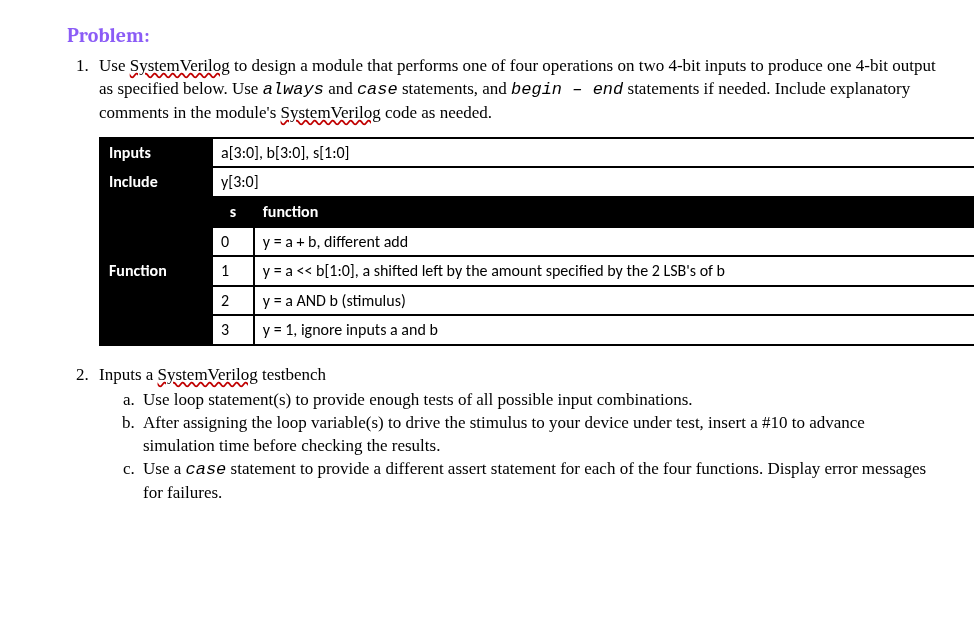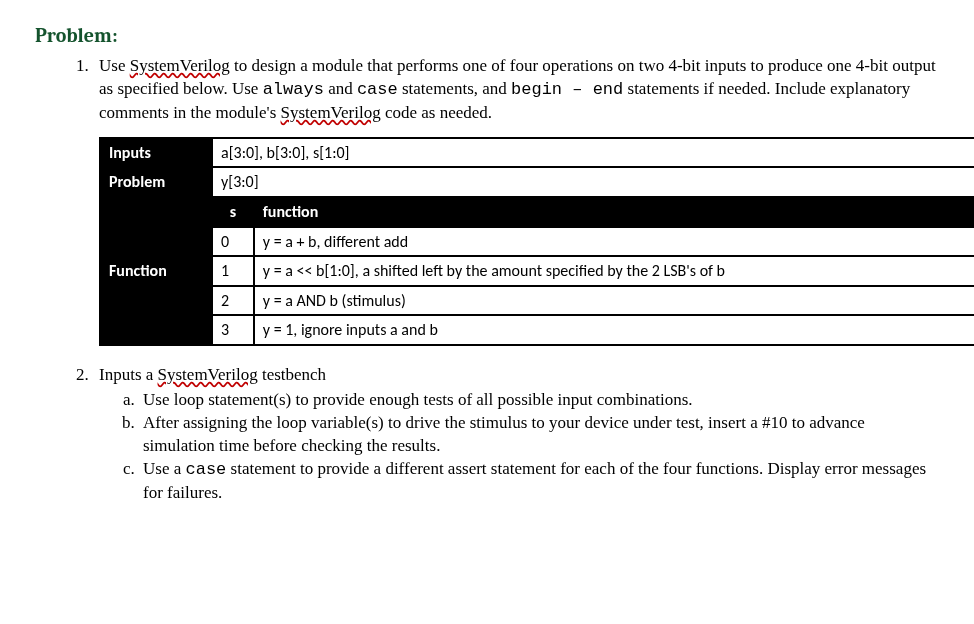--- a/index.html
+++ b/index.html
@@ -7,25 +7,26 @@
       font-size: 17px;
       line-height: 1.35;
       margin: 0;
       padding: 22px 35px;
       width: 974px;
       box-sizing: border-box;
       color: #000;
       background: #fff;
     }
     .heading {
-      color: #14532d;
+      color: #8b5cf6;
       font-family: Cambria, Georgia, serif;
       font-size: 20px;
       font-weight: bold;
       margin-bottom: 6px;
+      margin-left: 32px;
     }
     .items {
       margin: 0;
       padding-left: 58px;
     }
     .items > li {
       padding-left: 6px;
       margin-bottom: 10px;
     }
     .sublist {
@@ -39,20 +40,21 @@
     .squiggly {
       text-decoration: underline;
       text-decoration-style: wavy;
       text-decoration-color: #c00000;
     }
     .underline {
       text-decoration-color: #c00000;
     }
     .mono {
       font-family: "Courier New", Courier, monospace;
+      font-style: italic;
     }
     .spec-table {
       border-collapse: collapse;
       margin-top: 12px;
       width: 924px;
     }
     .spec-table td, .spec-table th {
       border: 2px solid #000;
       padding: 3px 8px;
       text-align: left;
@@ -77,21 +79,21 @@
   <li>
     <span>Use </span><span class="squiggly">SystemVerilog</span><span> to design a module that performs one of four operations on two 4-bit inputs to produce one 4-bit output as specified below. Use </span><span class="mono">always</span><span> and </span><span class="mono">case</span><span> </span><span class="underline">statements, and</span><span> </span><span class="mono">begin</span><span class="mono"> – </span><span class="mono">end</span><span> statements if needed. Include explanatory comments in the module's </span><span class="squiggly">SystemVerilog</span><span> code as needed.</span>
 
     <table class="spec-table">
       <tbody>
           <tr>
         <td class="htd">Inputs</td>
         <td colspan="2"><span class="underline">a[</span><span>3:0]</span><span>, b[3:0], s[1:0]</span></td>
       </tr>
       <tr>
-        <td class="htd">Problem</td>
+        <td class="htd">Include</td>
         <td colspan="2"><span class="underline">y[</span><span>3:0]</span></td>
       </tr>
       <tr>
         <td class="htd" rowspan="5" style="vertical-align:middle;">Function</td>
         <td class="hcol scol" style="background:#000;color:#fff;font-weight:bold;text-align:center;">s</td>
         <td class="hcol" style="background:#000;color:#fff;font-weight:bold;">function</td>
       </tr>
       <tr>
         <td class="scol">0</td>
         <td>y = a + b, different add</td>

